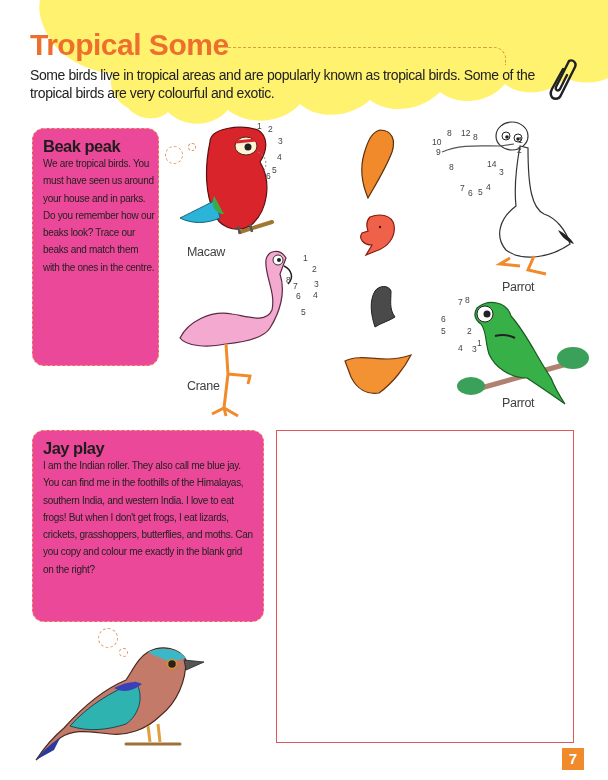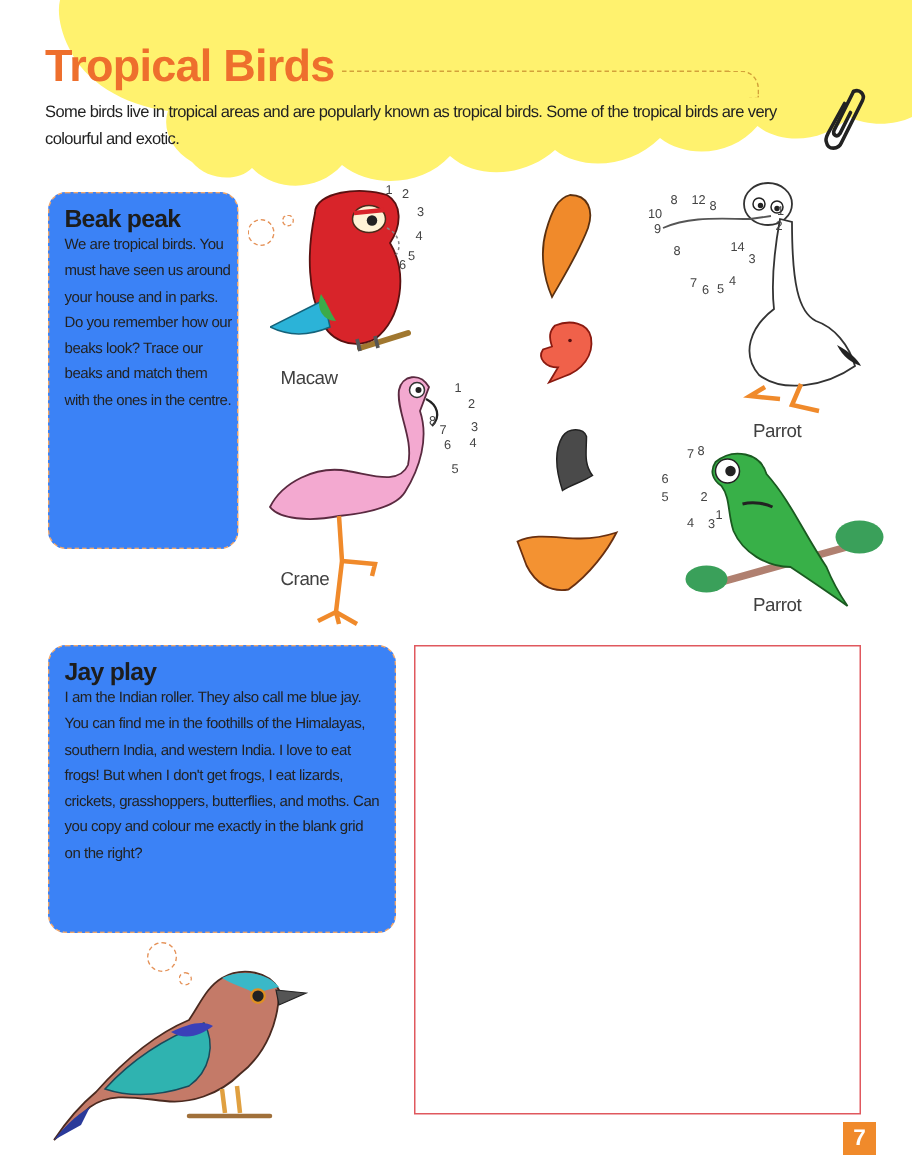--- a/index.html
+++ b/index.html
@@ -17,26 +17,26 @@
     position: absolute; left: 228px; top: 47px; width: 258px; height: 0;
     border-top: 1px dashed #d3a23a; z-index: 2;
   }
   .title-rule-curve {
     position: absolute; left: 484px; top: 47px; width: 22px; height: 18px;
     border-top: 1px dashed #d3a23a; border-right: 1px dashed #d3a23a;
     border-top-right-radius: 12px; z-index: 2;
   }
   .intro {
     position: absolute; left: 30px; top: 66px; width: 520px;
-    font-size: 11px; line-height: 18px; color: #222; letter-spacing: -0.4px; z-index: 2;
+    font-size: 14px; line-height: 18px; color: #222; letter-spacing: -0.4px; z-index: 2;
   }
   .paperclip { position: absolute; left: 545px; top: 57px; width: 34px; height: 46px; z-index: 3; }
 
   .dash-box {
-    position: absolute; border: 1.5px dashed #f0a66a; border-radius: 12px; background: #3b82f6; z-index: 2;
+    position: absolute; border: 1.5px dashed #f0a66a; border-radius: 12px; background: #ec4899; z-index: 2;
   }
   .box-beak { left: 32px; top: 128px; width: 127px; height: 238px; padding: 8px 10px; }
   .box-jay { left: 32px; top: 430px; width: 232px; height: 192px; padding: 8px 10px; }
   .box-title { font-weight: bold; font-size: 16.5px; color: #1d1d1d; letter-spacing: -0.5px; line-height: 18px; }
   .box-text { font-size: 10px; line-height: 17.3px; color: #222; letter-spacing: -0.3px; }
   .box-beak .box-text { width: 112px; }
 
   .bubble { position: absolute; border: 1.3px dashed #e5935a; border-radius: 50%; z-index: 2; }
 
   .bird { position: absolute; z-index: 2; }
@@ -55,21 +55,21 @@
     text-align: center; line-height: 22px; z-index: 3;
   }
 </style>
 </head>
 <body>
 
 <svg class="cloud" viewBox="0 0 608 160" width="608" height="160">
   <path d="M40,0 L608,0 L608,78 C596,84 578,84 566,78 C548,96 520,96 505,84 C488,104 458,106 440,92 C420,112 388,114 370,100 C350,118 318,120 300,104 C282,124 248,126 228,110 C212,128 184,128 168,112 C158,122 138,120 128,108 C114,100 108,86 112,74 C82,70 56,54 46,32 C40,20 38,8 40,0 Z" fill="#fff26e"></path>
 </svg>
 
-<div class="title">Tropical Birds</div>
+<div class="title">Tropical Some</div>
 <div class="title-rule"></div>
 <div class="title-rule-curve"></div>
 <div class="intro">Some birds live in tropical areas and are popularly known as tropical   birds. Some of the tropical birds are very colourful and exotic.</div>
 
 <svg class="paperclip" viewBox="0 0 34 46">
   <path d="M24,4 C28,2 32,6 30,10 L16,38 C14,43 7,43 6,38 C5,36 6,34 7,32 L18,12" fill="none" stroke="#222" stroke-width="2.4" stroke-linecap="round"></path>
   <path d="M24,4 L11,30 C10,33 13,35 15,32 L22,18" fill="none" stroke="#222" stroke-width="2.4" stroke-linecap="round"></path>
 </svg>
 
 <div class="dash-box box-beak">

